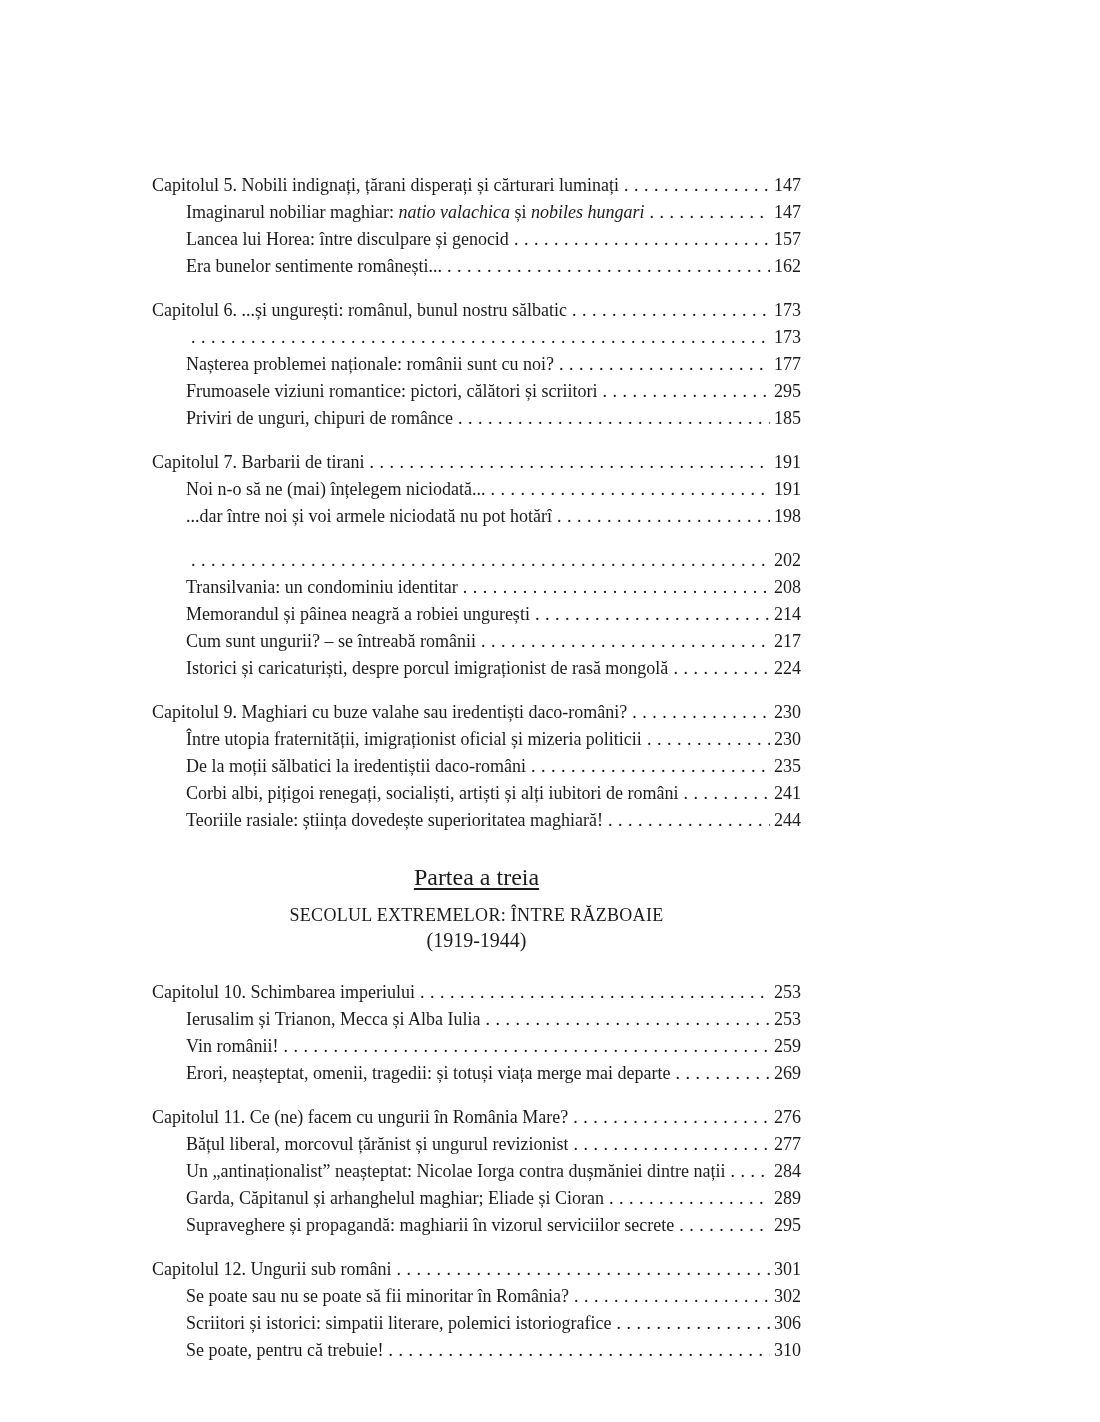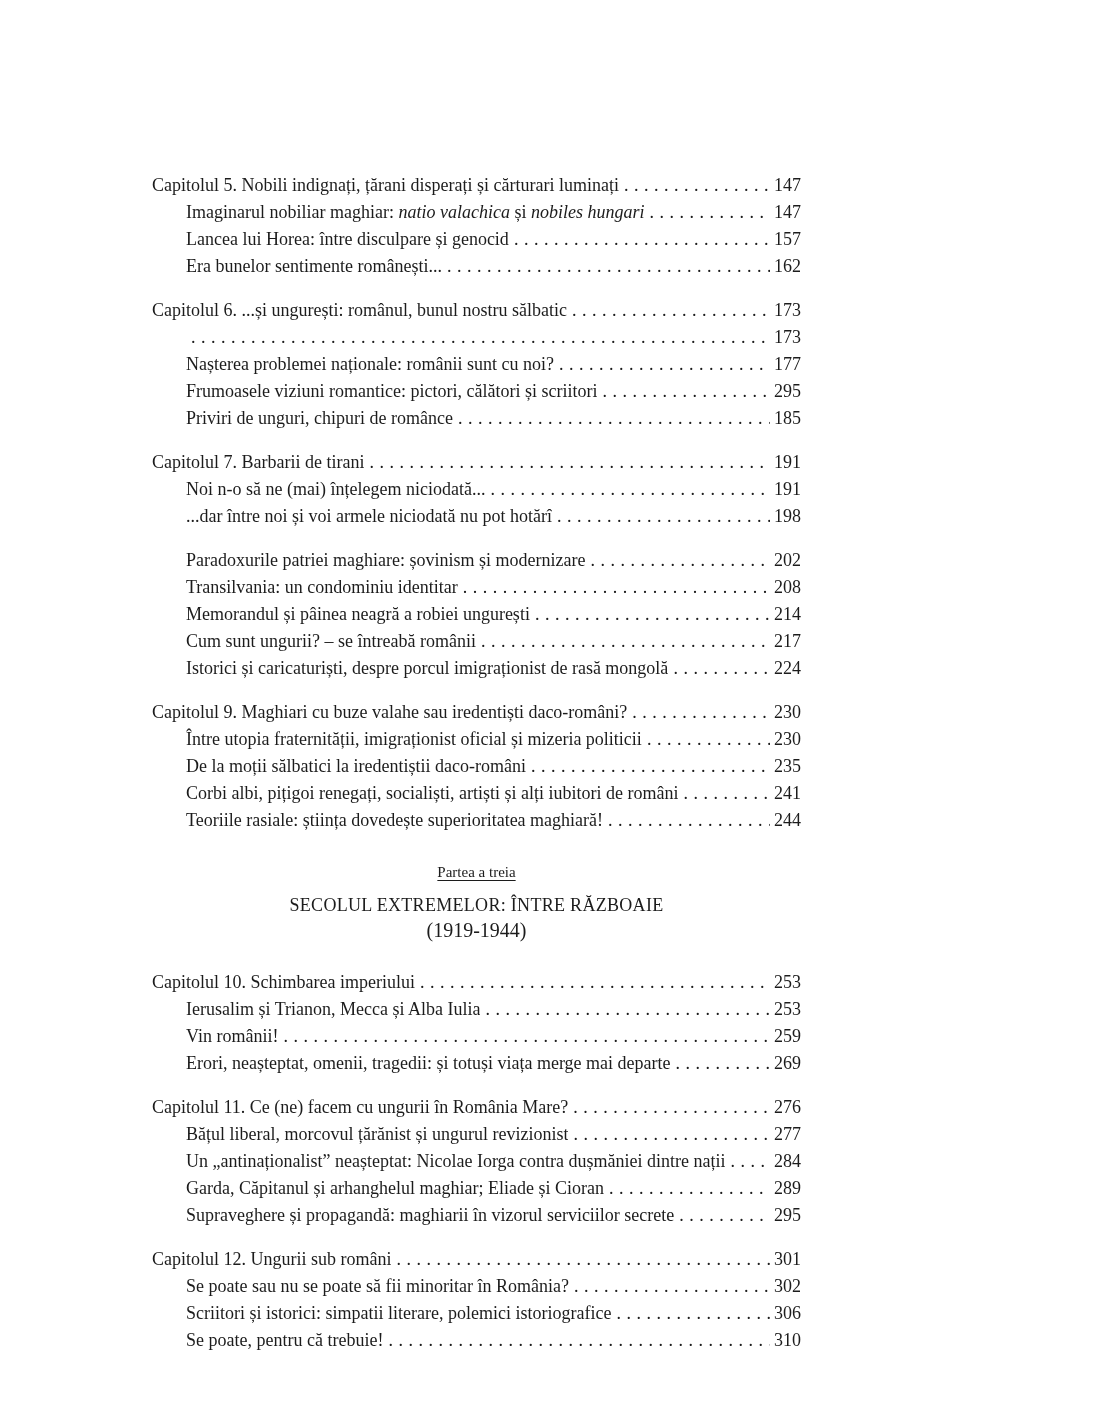--- a/index.html
+++ b/index.html
@@ -36,21 +36,21 @@
     padding-left: 5px;
     min-width: 14px;
   }
   .leader::after {
     content: ". . . . . . . . . . . . . . . . . . . . . . . . . . . . . . . . . . . . . . . . . . . . . . . . . . . . . . . . . . . . . . . . . . . . . . . . . . . . . . . . . . . . . . . . . . . . . . . . . . . . . . . . . . . .";
     letter-spacing: 0.5px;
   }
   .pagenum { flex: 0 0 auto; padding-left: 4px; }
   .part-block { text-align: center; margin-top: 30px; margin-bottom: 27px; }
   .part-kicker {
-    font-size: 15px;
+    font-size: 24px;
     text-decoration: underline;
     text-underline-offset: 3px;
   }
   .part-title {
     font-size: 18px;
     margin-top: 14px;
     letter-spacing: 0.3px;
     white-space: nowrap;
   }
   .part-years { font-size: 20px; margin-top: 3px; }
@@ -121,21 +121,20 @@
           <span class="pagenum">191</span>
         </div>
         <div class="row sub">
           <span class="text"><span>...dar între noi și voi armele niciodată nu pot hotărî</span></span>
           <span class="leader"></span>
           <span class="pagenum">198</span>
         </div>
       </div>
       <div class="group">
         <div class="row sub">
-          <span class="text"><span>Paradoxurile patriei maghiare: șovinism și modernizare</span></span>
           <span class="leader"></span>
           <span class="pagenum">202</span>
         </div>
         <div class="row sub">
           <span class="text"><span>Transilvania: un condominiu identitar</span></span>
           <span class="leader"></span>
           <span class="pagenum">208</span>
         </div>
         <div class="row sub">
           <span class="text"><span>Memorandul și pâinea neagră a robiei ungurești</span></span>

